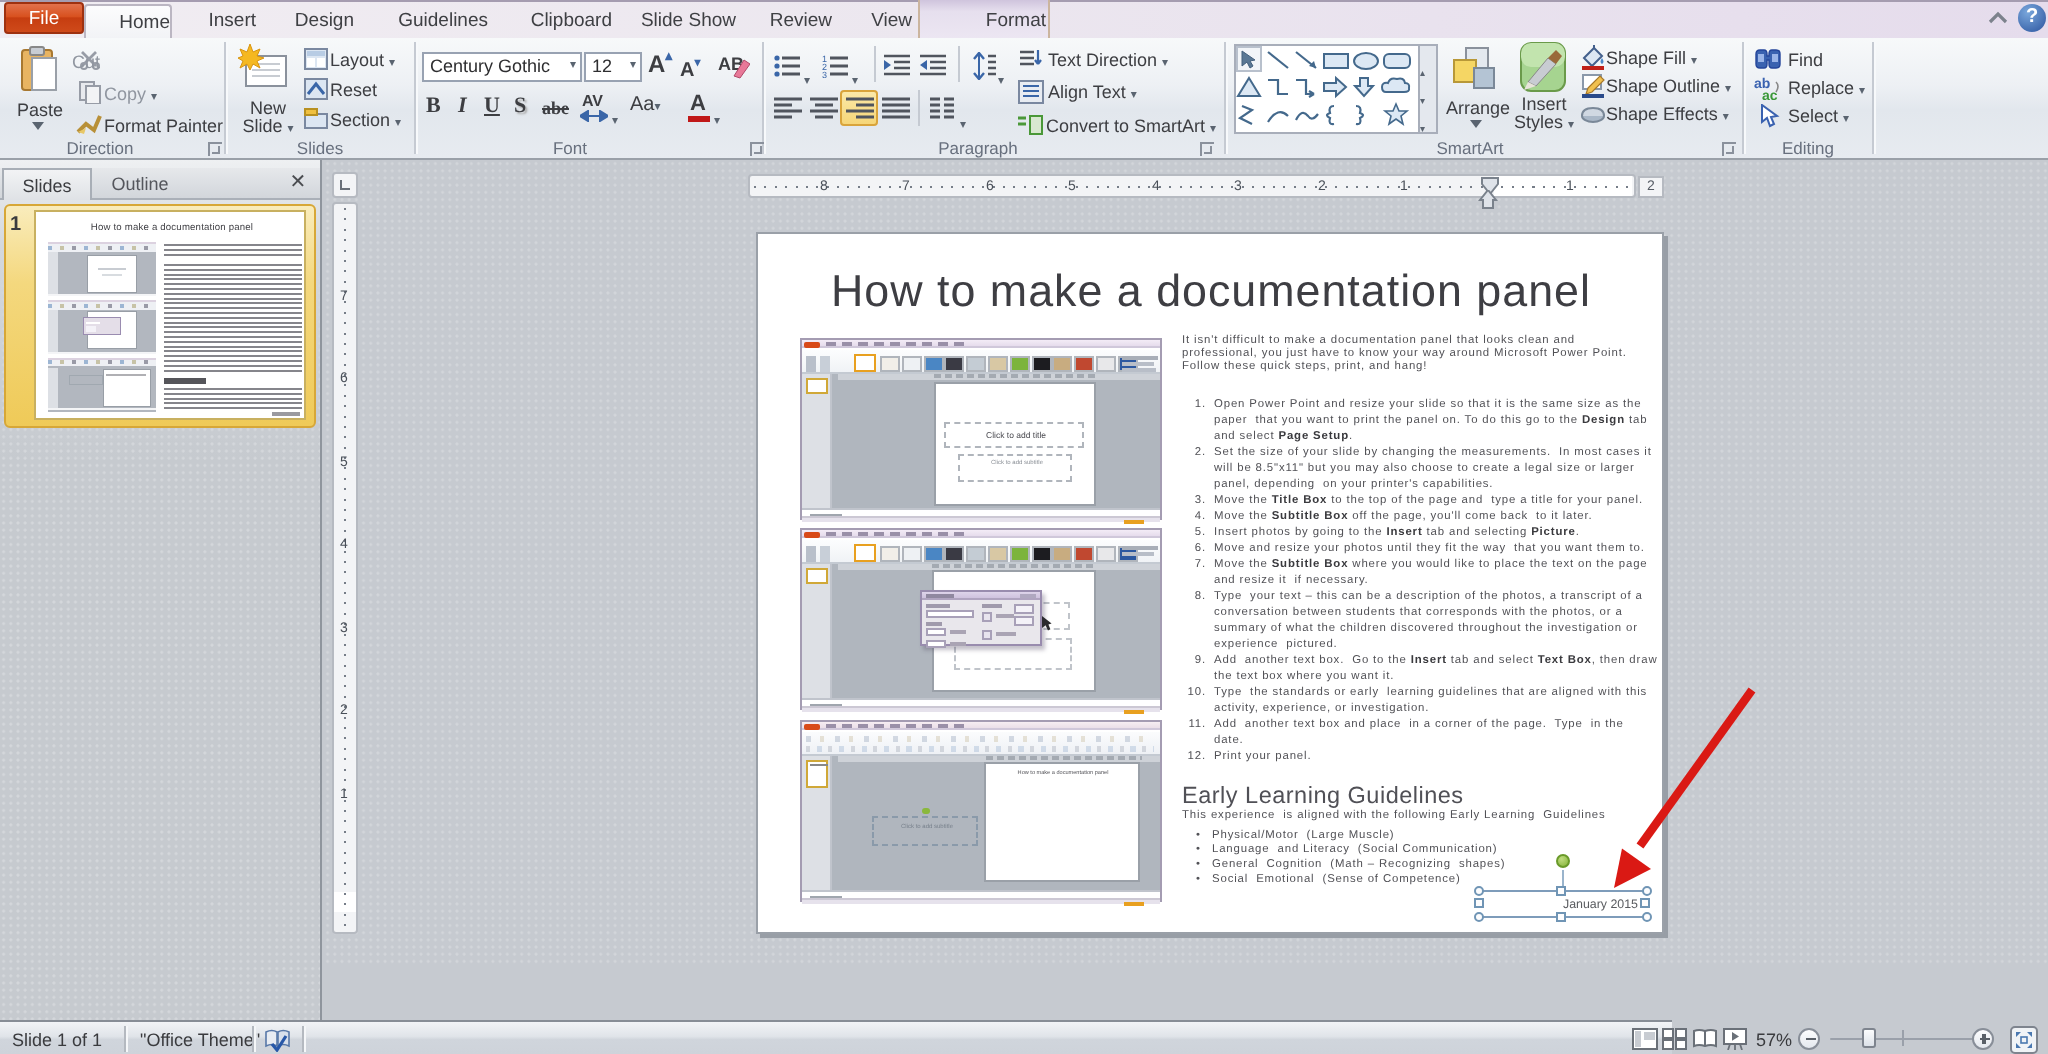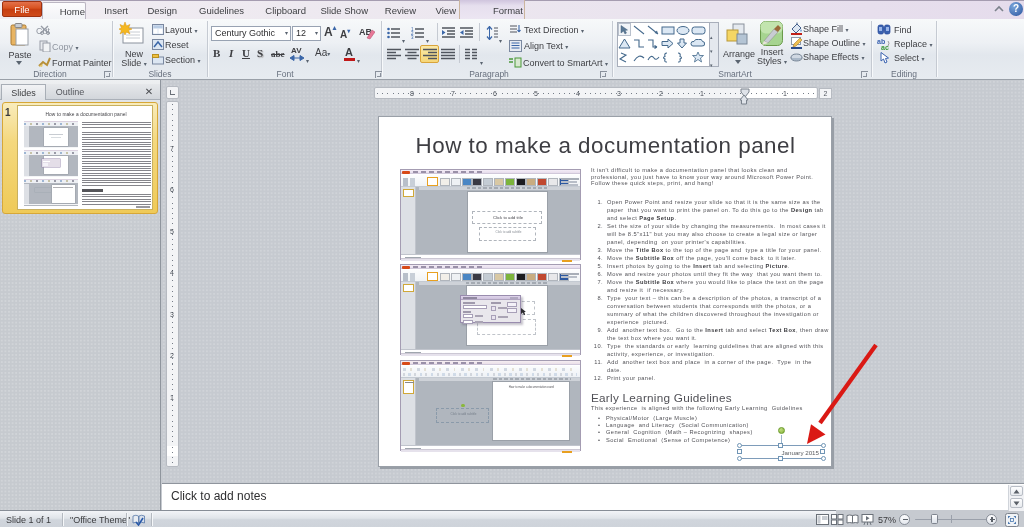--- a/index.html
+++ b/index.html
@@ -643,35 +643,20 @@
       <div class="hdl hs" style="left:441px;top:332px;"></div>
       <div style="position:absolute;left:399px;top:309.5px;width:7px;height:7px;border-radius:50%;background:radial-gradient(circle at 35% 30%,#c0dc80,#84b438);border:1px solid #6a9a2a;"></div>
     </div>
 
     <svg style="position:absolute;left:618px;top:250px;" width="110" height="130" viewBox="0 0 110 130">
       <line x1="96" y1="15" x2="40" y2="93" stroke="#da1914" stroke-width="4.2"></line>
       <path d="M27 114 L45.5 104.5 L31 94.2 Z" fill="#da1914"></path>
     </svg>
   </div>
 
-  <div id="notes">
-    <div class="ntext">Click to add notes</div>
-    <div id="nscroll">
-      <div style="position:absolute;top:1px;left:1px;width:13px;height:10px;background:linear-gradient(#fdfdfe,#e8ebef);border:1px solid #b8bdc5;border-radius:2px;">
-          <svg width="7" height="5" viewBox="0 0 7 5" style="position:absolute;left:2px;top:2px;">
-            <path d="M0.5 4.5 L3.5 0.5 L6.5 4.5 Z" fill="#5a6068"></path>
-          </svg>
-        </div>
-      <div style="position:absolute;top:13px;left:1px;width:13px;height:10px;background:linear-gradient(#fdfdfe,#e8ebef);border:1px solid #b8bdc5;border-radius:2px;">
-          <svg width="7" height="5" viewBox="0 0 7 5" style="position:absolute;left:2px;top:2px;">
-            <path d="M0.5 0.5 L3.5 4.5 L6.5 0.5 Z" fill="#5a6068"></path>
-          </svg>
-        </div>
-    </div>
-  </div>
 
   <div id="statusbar">
     <div style="position:absolute;top:4px;left:6px;">Slide 1 of 1</div>
     <div class="ssep" style="left:62px"></div>
     <div style="position:absolute;top:4px;left:70px;">"Office Theme"</div>
     <div class="ssep" style="left:126px"></div>
     <div class="ssep" style="left:151px"></div>
     <svg style="position:absolute;left:132px;top:2px;" width="14" height="13" viewBox="0 0 14 13">
       <path d="M1 3 Q4 1.5 6.5 3 L6.5 10 Q4 8.5 1 10 Z" fill="#e8ecf2" stroke="#5878a8" stroke-width="0.8"></path>
       <path d="M12.5 3 Q9.5 1.5 7 3 L7 10 Q9.5 8.5 12.5 10 Z" fill="#d8e0ec" stroke="#5878a8" stroke-width="0.8"></path>

